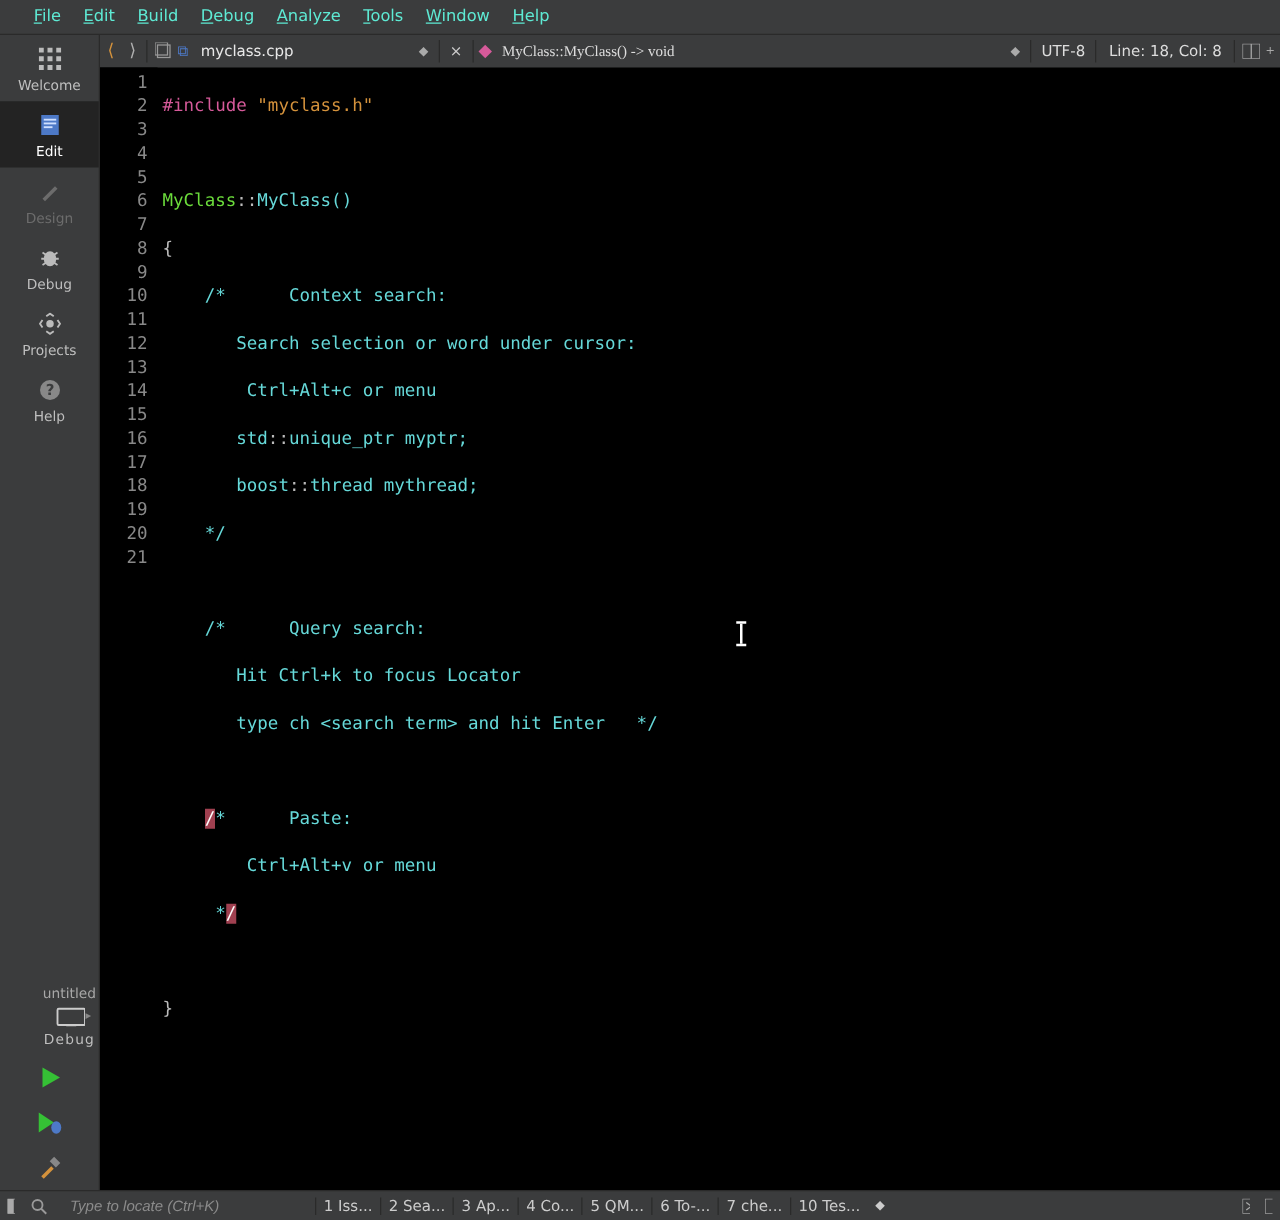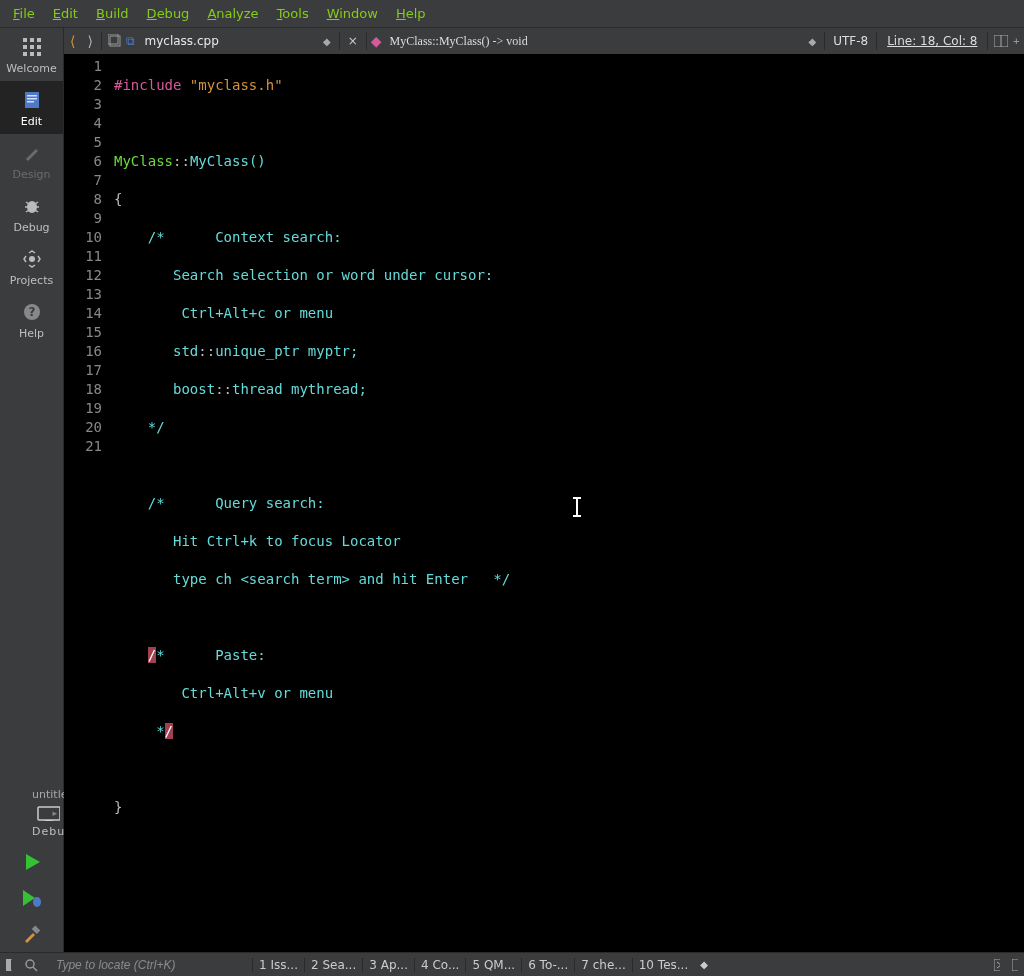--- a/index.html
+++ b/index.html
@@ -1,27 +1,27 @@
 <!DOCTYPE html>
 <html><head>
 <meta charset="utf-8">
 <style>
   * { box-sizing: border-box; margin: 0; padding: 0; }
   html, body { width: 1024px; height: 976px; overflow: hidden; font-family: "DejaVu Sans", sans-serif; background:#2e2f30; color:#d0d0d0; }
   body { display:flex; flex-direction:column; }
 
   
-  .menubar { height:28px; background:#3b3c3d; display:flex; align-items:center; padding:0 4px; font-size:13px; color:#84cc16; border-bottom:1px solid #2a2a2a;}
+  .menubar { height:28px; background:#3b3c3d; display:flex; align-items:center; padding:0 18px; font-size:13px; color:#5eead4; border-bottom:1px solid #2a2a2a;}
   .menubar .menu-item { padding:4px 9px; cursor:pointer; }
   .menubar .menu-item .ul { text-decoration: underline; }
 
   .main { flex:1; display:flex; min-height:0; }
 
   
-  .modebar { width:64px; background:#3b3c3d; display:flex; flex-direction:column; align-items:stretch; border-right:1px solid #2a2a2a;}
+  .modebar { width:80px; background:#3b3c3d; display:flex; flex-direction:column; align-items:stretch; border-right:1px solid #2a2a2a;}
   .modebar .mode { display:flex; flex-direction:column; align-items:center; padding:8px 0 6px 0; font-size:11px; color:#bfbfbf; cursor:pointer;}
   .modebar .mode.selected { background:#232323; color:#fff;}
   .modebar .mode.disabled { color:#6c6c6c; }
   .modebar .icon-slot { height:22px; display:flex; align-items:center; justify-content:center; margin-bottom:4px;}
   .modebar .spacer { flex:1; }
   .modebar .kit { text-align:center; font-size:11px; color:#bfbfbf; padding:6px 0; position:relative;margin-left:32px;}
   .modebar .kit .deskicon { width:24px; height:16px;}
   .modebar .runbtn { display:flex; align-items:center; justify-content:center; height:36px; cursor:pointer;}
 
   
@@ -203,21 +203,21 @@
       <span class="sep"></span>
       <span class="closex">×</span>
       <span class="sep"></span>
       <span class="dirty">◆</span>
       <span class="func">MyClass::MyClass() -&gt; void</span>
       <span class="grow" style="flex:3"></span>
       <span class="chev">◆</span>
       <span class="sep"></span>
       <span style="padding:0 6px;">UTF-8</span>
       <span class="sep"></span>
-      <span style="padding:0 8px;text-decoration:underline;">Line: 18, Col: 8</span>
+      <span style="padding:0 8px;">Line: 18, Col: 8</span>
       <span class="sep"></span>
       <span style="padding:0 4px;">
         <svg width="14" height="12">
             <rect x="0" y="0" width="14" height="12" fill="none" stroke="#aaa"></rect>
             <line x1="7" y1="0" x2="7" y2="12" stroke="#aaa"></line>
           </svg>
       </span>
       <span style="color:#aaa;font-size:9px;padding-right:4px;">+</span>
     </div>
 

